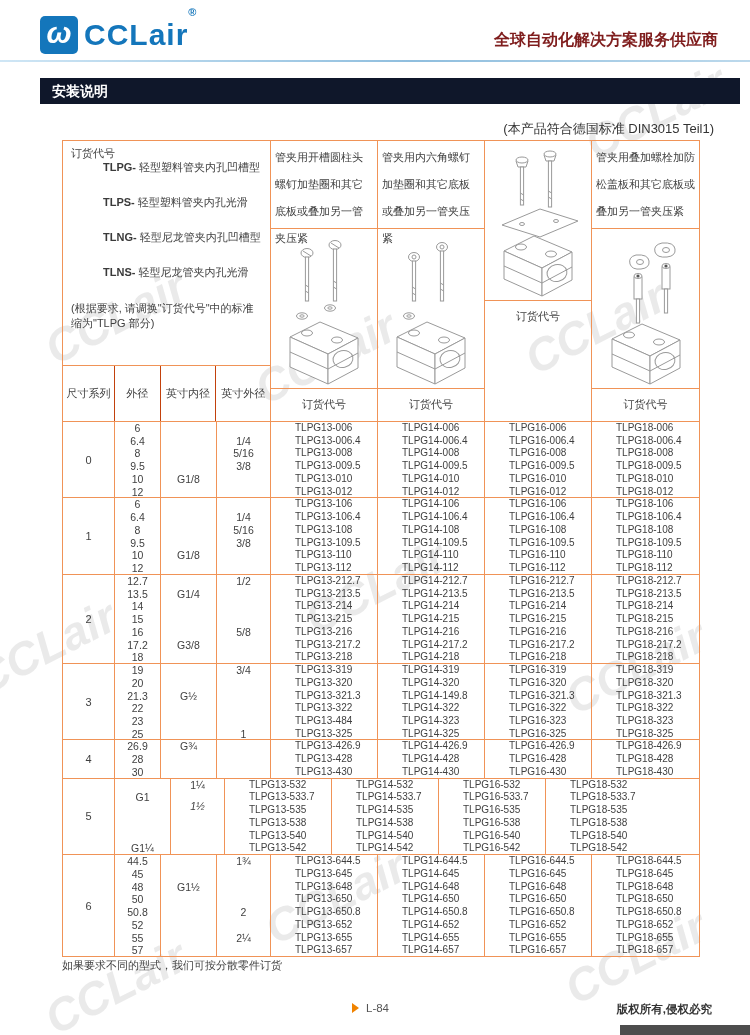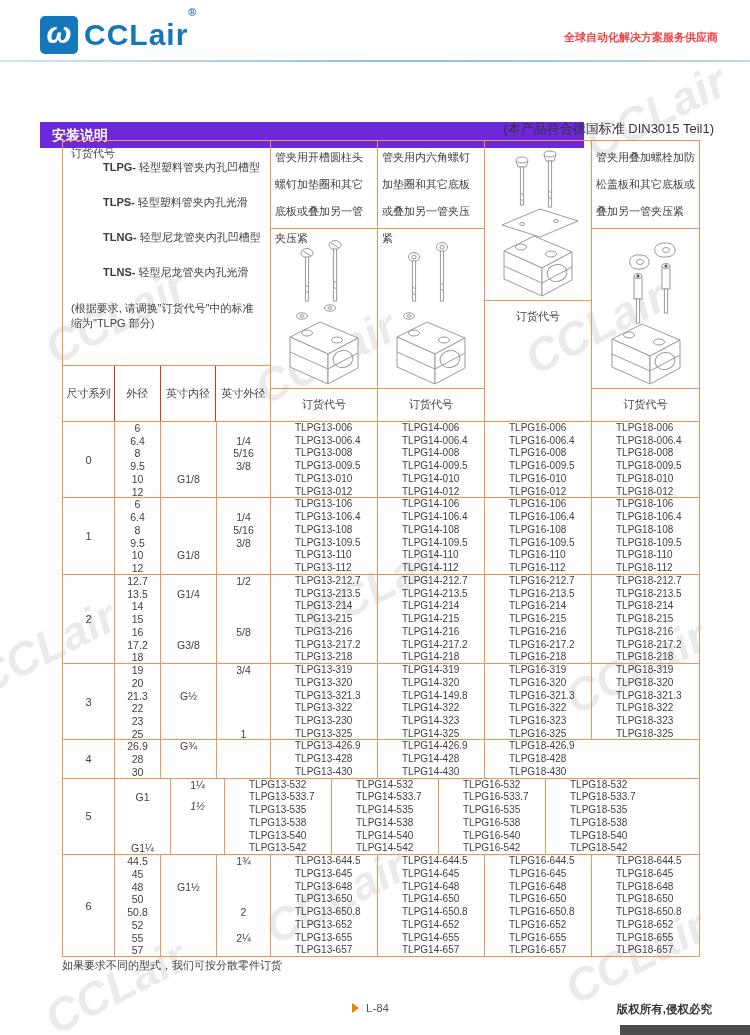--- a/index.html
+++ b/index.html
@@ -10,25 +10,25 @@
   
   .hdr{position:absolute;left:0;top:0;width:750px;height:62px;}
   .hdr-rule{position:absolute;left:0;top:60px;width:750px;height:2px;
             background:linear-gradient(to right,#cfe6f5,#8fbede 55%,#bcd9ec);}
   .logo{position:absolute;left:40px;top:16px;display:flex;align-items:center;}
   .logo-mark{width:38px;height:38px;background:#1476bb;border-radius:5px;display:flex;
              align-items:center;justify-content:center;color:#fff;font-size:30px;
              font-style:italic;font-weight:bold;line-height:1;padding-bottom:4px;}
   .logo-text{font-size:30px;font-weight:bold;color:#1476bb;letter-spacing:1px;margin-left:6px;}
   .logo-reg{font-size:11px;color:#1476bb;vertical-align:top;position:relative;top:-12px;}
-  .tagline{position:absolute;right:32px;top:30px;font-size:11px;font-weight:bold;color:#ef4444;}
+  .tagline{position:absolute;right:32px;top:30px;font-size:16px;font-weight:bold;color:#7f1d1d;}
 
   
-  .banner{position:absolute;left:40px;top:78px;width:544px;height:26px;background:#6d28d9;
-          color:#fff;font-size:14px;font-weight:bold;line-height:26px;padding-left:12px;margin-top:44px;}
+  .banner{position:absolute;left:40px;top:78px;width:700px;height:26px;background:#0f172a;
+          color:#fff;font-size:14px;font-weight:bold;line-height:26px;padding-left:12px;}
 
   .din-note{position:absolute;right:36px;top:120px;font-size:13px;color:#333;}
 
   
   .tbl{position:absolute;left:62px;top:140px;width:638px;border:1px solid #f09357;}
   .t-top{display:flex;height:280px;}
   .t-left{width:208px;border-right:1px solid #f09357;display:flex;flex-direction:column;}
   .order-block{height:225px;border-bottom:1px solid #f09357;padding:6px 8px;font-size:11px;line-height:13px;}
   .ob-title{margin-bottom:1px;}
   .ob-item{margin-bottom:22px;}
@@ -422,21 +422,21 @@
           </div>
           <div class="cell c-iod">
             <div class="pos-lab" style="top: 0px;">3/4</div>
             <div class="pos-lab" style="top: 63.7px;">1</div>
           </div>
           <div class="cell c-code">
             <div class="ln">TLPG13-319</div>
             <div class="ln">TLPG13-320</div>
             <div class="ln">TLPG13-321.3</div>
             <div class="ln">TLPG13-322</div>
-            <div class="ln">TLPG13-230</div>
+            <div class="ln">TLPG13-484</div>
             <div class="ln">TLPG13-325</div>
           </div>
           <div class="cell c-code">
             <div class="ln">TLPG14-319</div>
             <div class="ln">TLPG14-320</div>
             <div class="ln">TLPG14-149.8</div>
             <div class="ln">TLPG14-322</div>
             <div class="ln">TLPG14-323</div>
             <div class="ln">TLPG14-325</div>
           </div>
@@ -472,20 +472,25 @@
           <div class="cell c-iod"></div>
           <div class="cell c-code">
             <div class="ln">TLPG13-426.9</div>
             <div class="ln">TLPG13-428</div>
             <div class="ln">TLPG13-430</div>
           </div>
           <div class="cell c-code">
             <div class="ln">TLPG14-426.9</div>
             <div class="ln">TLPG14-428</div>
             <div class="ln">TLPG14-430</div>
+          </div>
+          <div class="cell c-code">
+            <div class="ln">TLPG16-426.9</div>
+            <div class="ln">TLPG16-428</div>
+            <div class="ln">TLPG16-430</div>
           </div>
           <div class="cell c-code">
             <div class="ln">TLPG18-426.9</div>
             <div class="ln">TLPG18-428</div>
             <div class="ln">TLPG18-430</div>
           </div>
         </div>
         <div class="block" style="height: 76.44px;">
           <div class="cell c-series">
             <span>5</span>

